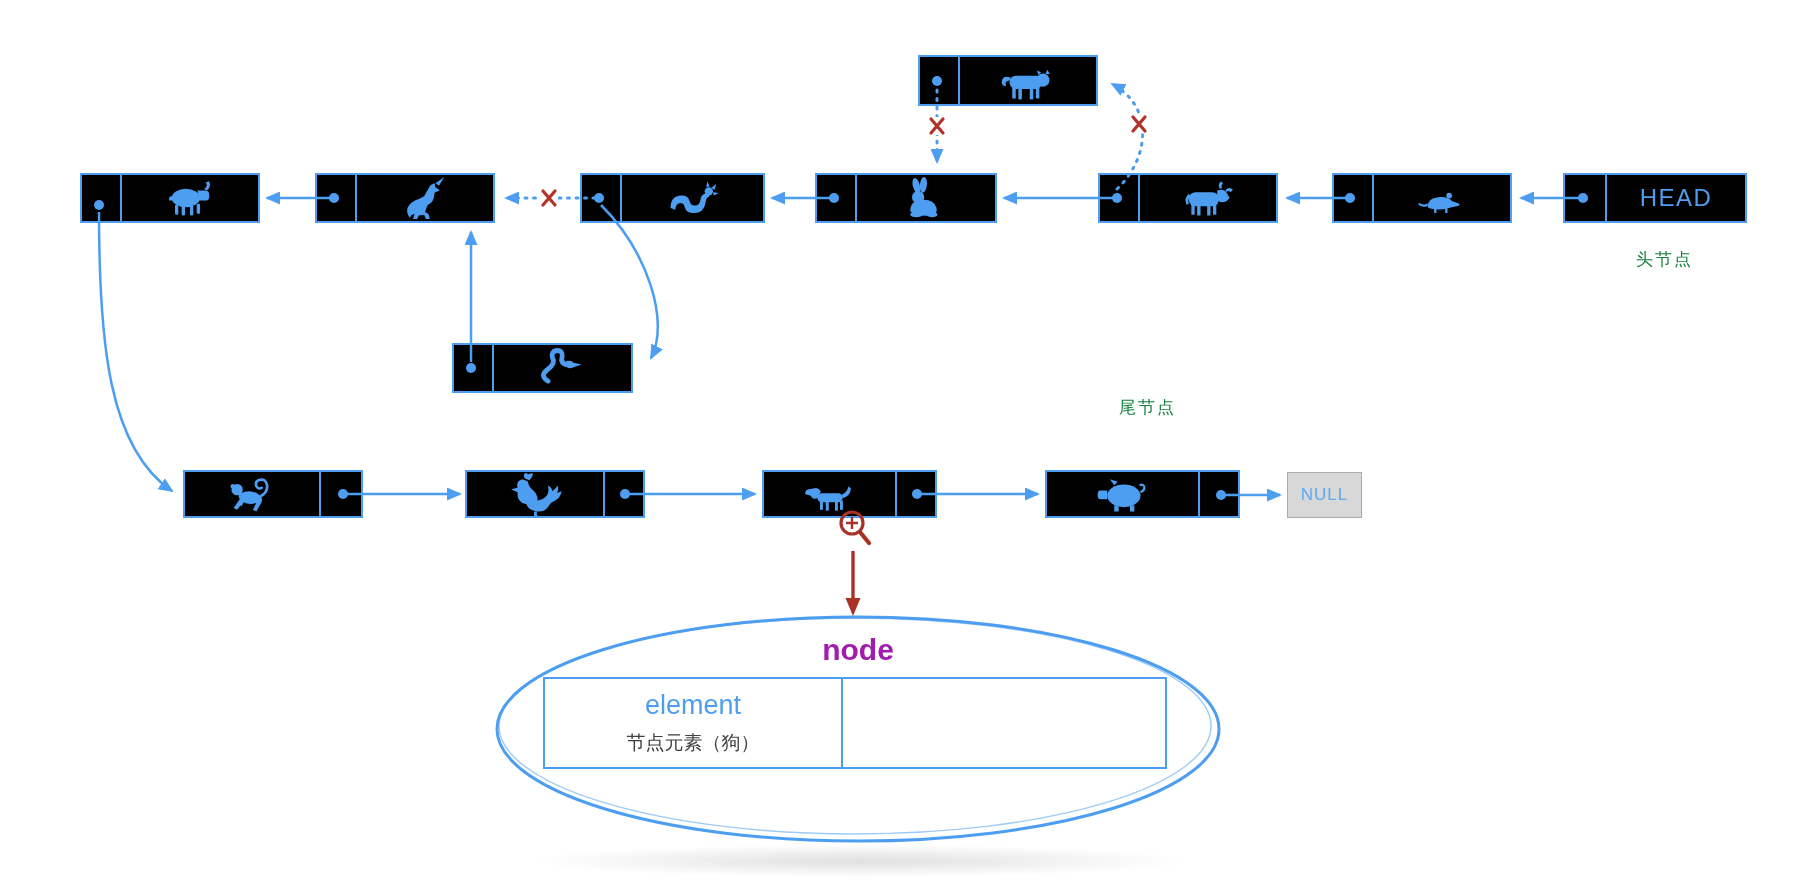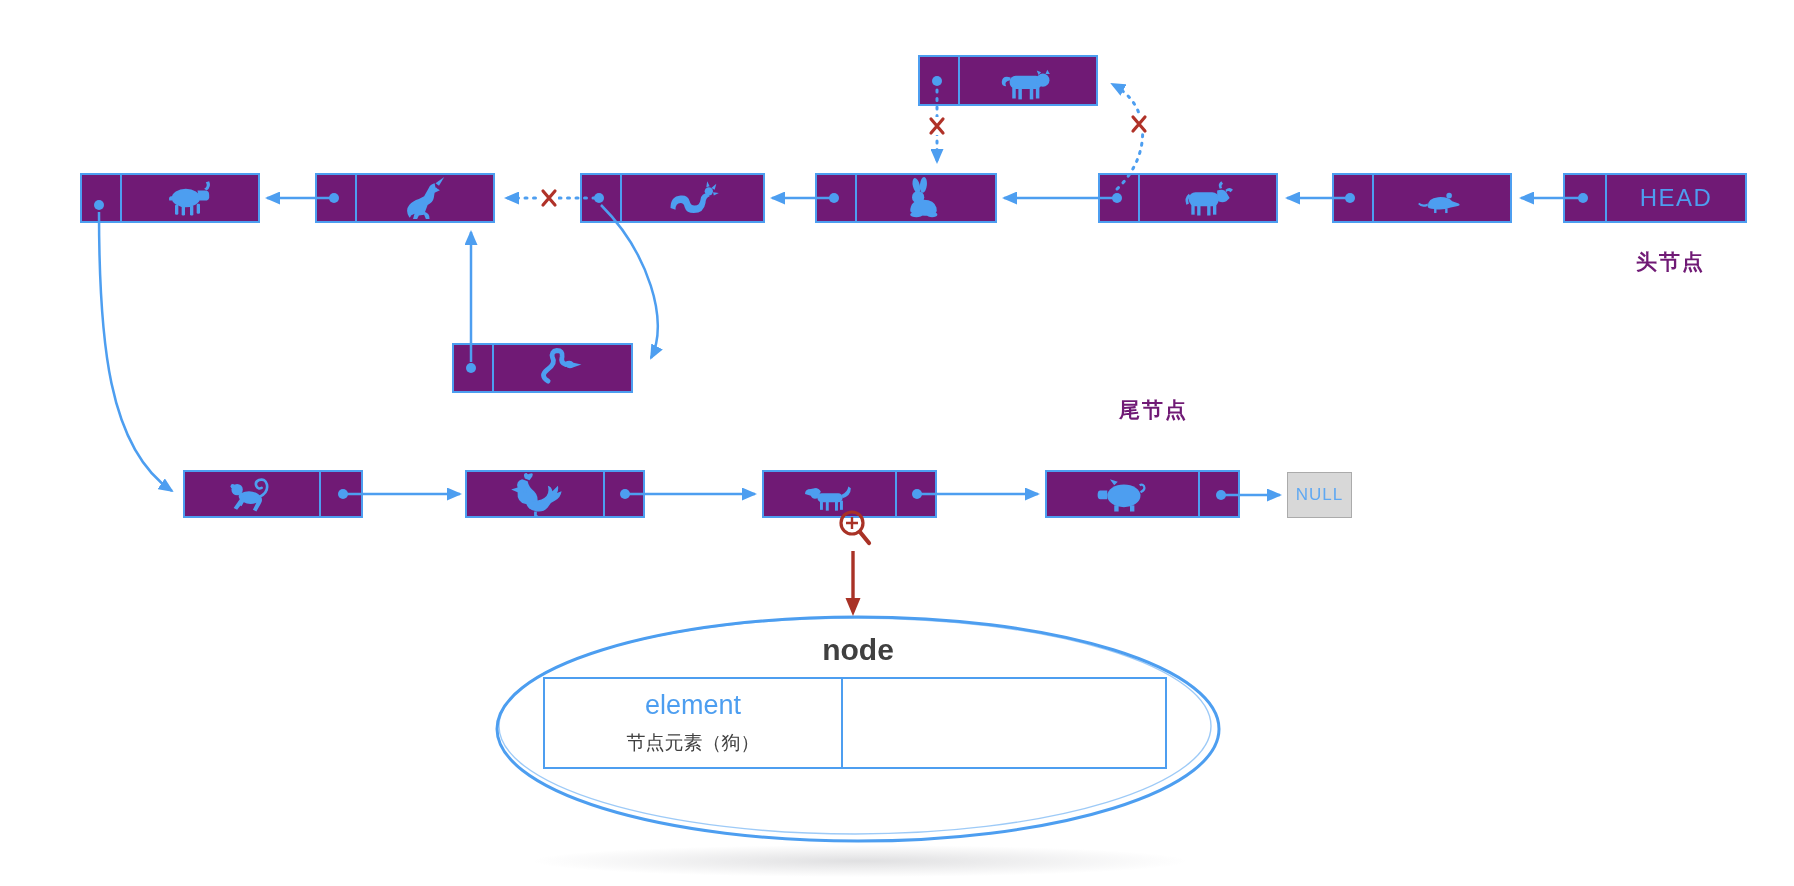--- a/index.html
+++ b/index.html
@@ -1,30 +1,30 @@
 <!DOCTYPE html>
 <html><head>
 <meta charset="utf-8">
 <style>
   html,body{margin:0;padding:0;background:#fff;}
   .canvas{position:relative;width:1794px;height:886px;background:#fff;overflow:hidden;
           font-family:"Liberation Sans","DejaVu Sans",sans-serif;}
-  .lnode{position:absolute;border:2px solid #4D9EF0;background:#701a75;display:flex;box-sizing:border-box;}
+  .lnode{position:absolute;border:2px solid #4D9EF0;background:#000000;display:flex;box-sizing:border-box;}
   .cell{display:flex;align-items:center;justify-content:center;}
   .ptr{width:38px;flex:0 0 38px;}
   .ptr.left{border-right:2px solid #4D9EF0;}
   .ptr.right{border-left:2px solid #4D9EF0;}
   .body{flex:1;}
   .icon svg{display:block;}
   .head-label{color:#4D9EF0;font-size:24px;letter-spacing:1.5px;}
   .null-box{position:absolute;box-sizing:border-box;background:#D8D8D8;border:1px solid #ABABAB;
             color:#5FA8F2;font-size:17px;display:flex;align-items:center;justify-content:center;letter-spacing:1px;}
-  .caption{position:absolute;color:#701a75;font-size:21px;letter-spacing:2px;font-weight:bold;}
+  .caption{position:absolute;color:#15803d;font-size:17px;letter-spacing:2px;}
   .overlay{position:absolute;left:0;top:0;z-index:5;pointer-events:none;}
-  .node-title{position:absolute;color:#404040;font-size:30px;font-weight:bold;text-align:center;}
+  .node-title{position:absolute;color:#a21caf;font-size:30px;font-weight:bold;text-align:center;}
   .detail-table{position:absolute;display:flex;border:2px solid #4D9EF0;background:#fff;box-sizing:border-box;z-index:4;}
   .detail-cell{display:flex;flex-direction:column;align-items:center;justify-content:center;gap:9px;box-sizing:border-box;}
   .detail-cell.first{border-right:2px solid #4D9EF0;}
   .detail-main{color:#4D9EF0;font-size:27px;}
   .detail-sub{color:#404040;font-size:19px;}
   .floor-shadow{position:absolute;left:390px;top:838px;width:940px;height:46px;z-index:1;
     background:radial-gradient(ellipse 50% 50% at 50% 50%, rgba(60,60,70,0.16), rgba(60,60,70,0.0) 70%);}
 </style>
 </head>
 <body>
@@ -195,21 +195,21 @@
         <path d="M14 20 h-8 q-3 0 -3 5 t3 5 h8 z"></path>
         <path d="M22 14 l-5 -7 9 3 z"></path>
         <path fill="none" stroke="#4D9EF0" stroke-width="2.5" d="M52 22 q6 -3 4 -7 q-2 -3 -5 -1"></path>
         <rect x="22" y="37" width="5" height="7"></rect>
           <rect x="40" y="37" width="5" height="7"></rect>
       </svg>
     </div>
     <div class="cell ptr right"></div>
   </div>
 
-  <div class="null-box" style="left:1287px;top:472px;width:65px;height:46px;">NULL</div>
+  <div class="null-box" style="left:1287px;top:472px;width:75px;height:46px;">NULL</div>
 
   <div class="caption" style="left:1636px;top:248px;">头节点</div>
   <div class="caption" style="left:1119px;top:396px;">尾节点</div>
 
   <div class="node-title" style="left:788px;top:633px;width:140px;z-index:6;">node</div>
 
   <div class="detail-table" style="left:543px;top:677px;width:624px;height:92px;">
     <div class="detail-cell first" style="width:298px;">
       <div class="detail-main">element</div>
       <div class="detail-sub">节点元素（狗）</div>

